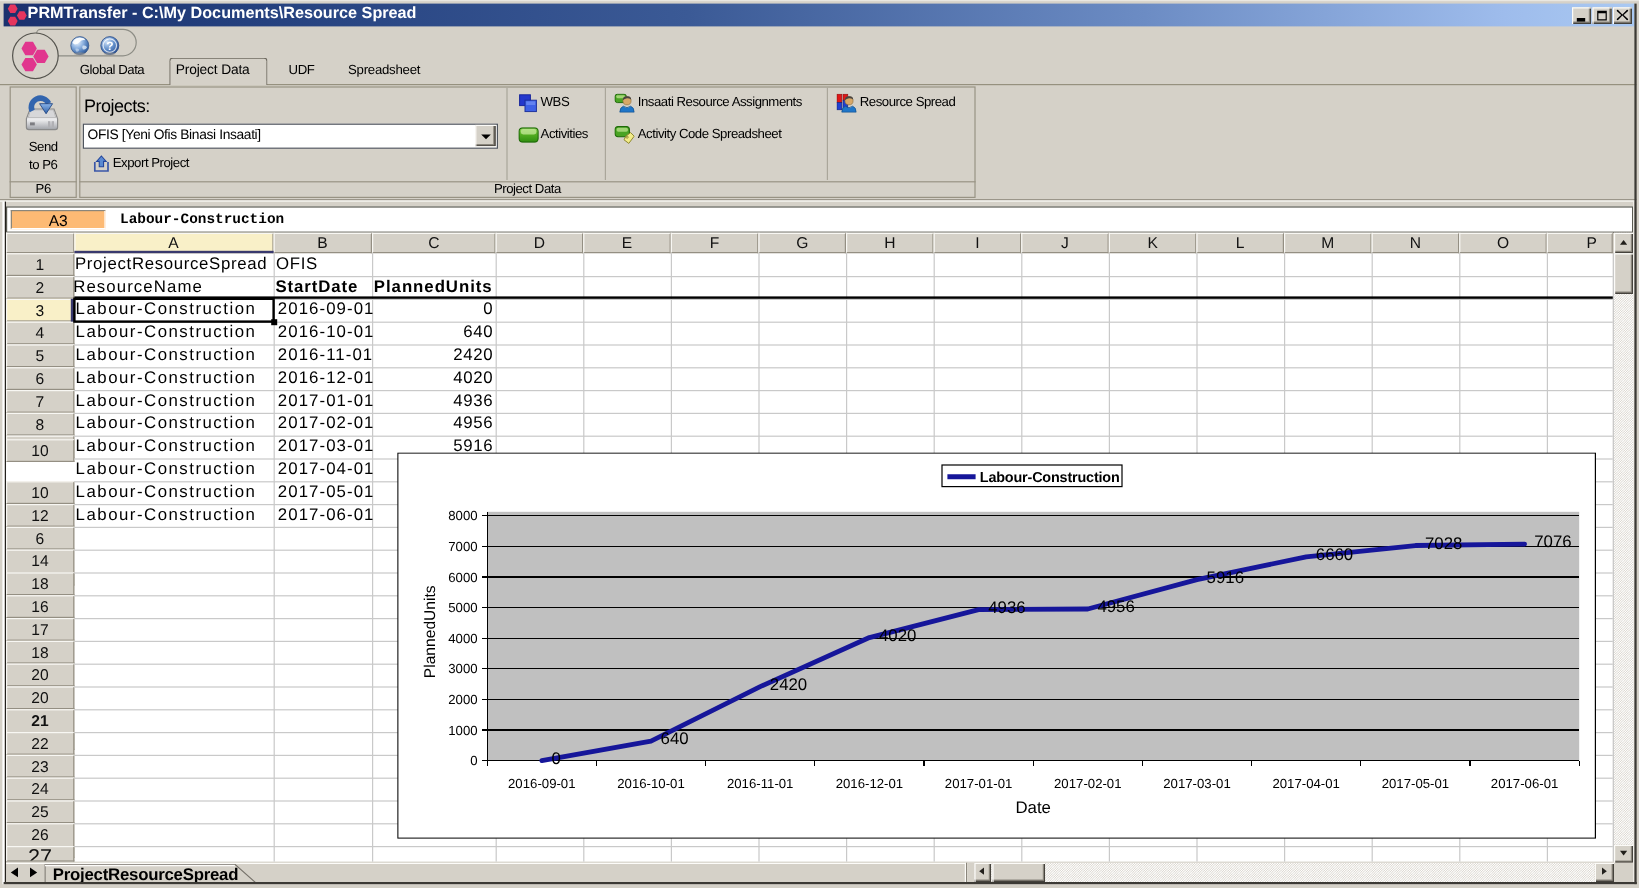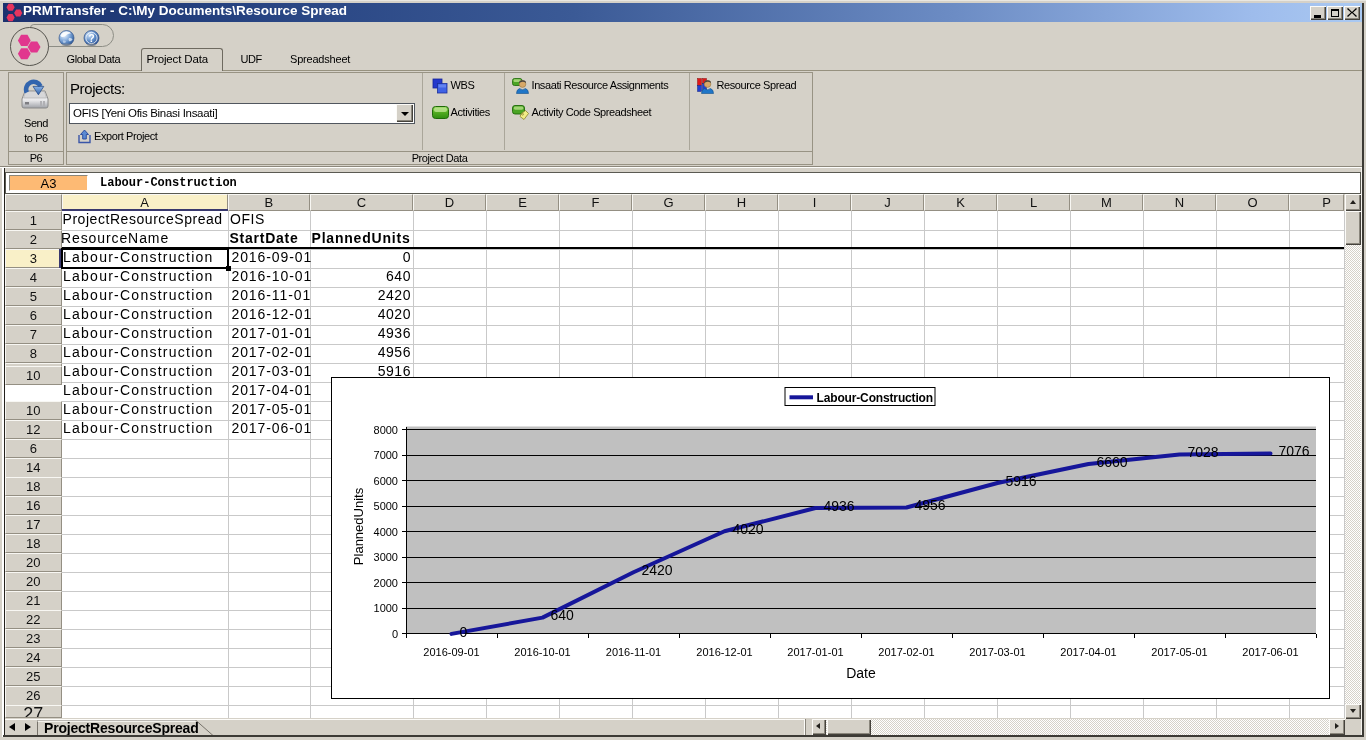--- a/index.html
+++ b/index.html
@@ -193,21 +193,21 @@
 <div class="a hcell" style="left:5px;top:401px;width:56.5px;height:19px;font-size:13px;line-height:17px;overflow:hidden;">10</div>
 <div class="a hcell" style="left:5px;top:420px;width:56.5px;height:19px;font-size:13px;line-height:17px;overflow:hidden;">12</div>
 <div class="a hcell" style="left:5px;top:439px;width:56.5px;height:19px;font-size:13px;line-height:17px;overflow:hidden;">6</div>
 <div class="a hcell" style="left:5px;top:458px;width:56.5px;height:30px;font-size:13px;line-height:17px;overflow:hidden;">14</div>
 <div class="a hcell" style="left:5px;top:477px;width:56.5px;height:19px;font-size:13px;line-height:17px;overflow:hidden;">18</div>
 <div class="a hcell" style="left:5px;top:496px;width:56.5px;height:19px;font-size:13px;line-height:17px;overflow:hidden;">16</div>
 <div class="a hcell" style="left:5px;top:515px;width:56.5px;height:19px;font-size:13px;line-height:17px;overflow:hidden;">17</div>
 <div class="a hcell" style="left:5px;top:534px;width:56.5px;height:19px;font-size:13px;line-height:17px;overflow:hidden;">18</div>
 <div class="a hcell" style="left:5px;top:553px;width:56.5px;height:19px;font-size:13px;line-height:17px;overflow:hidden;">20</div>
 <div class="a hcell" style="left:5px;top:572px;width:56.5px;height:19px;font-size:13px;line-height:17px;overflow:hidden;">20</div>
-<div class="a hcell" style="left:5px;top:591px;width:56.5px;height:34px;font-size:13px;line-height:17px;overflow:hidden;">21</div>
+<div class="a hcell" style="left:5px;top:591px;width:56.5px;height:34px;font-size:13px;line-height:17px;overflow:hidden;font-weight:bold;">21</div>
 <div class="a hcell" style="left:5px;top:610px;width:56.5px;height:19px;font-size:13px;line-height:17px;overflow:hidden;">22</div>
 <div class="a hcell" style="left:5px;top:629px;width:56.5px;height:19px;font-size:13px;line-height:17px;overflow:hidden;">23</div>
 <div class="a hcell" style="left:5px;top:648px;width:56.5px;height:19px;font-size:13px;line-height:17px;overflow:hidden;">24</div>
 <div class="a hcell" style="left:5px;top:667px;width:56.5px;height:19px;font-size:13px;line-height:17px;overflow:hidden;">25</div>
 <div class="a hcell" style="left:5px;top:686px;width:56.5px;height:29px;font-size:13px;line-height:17px;overflow:hidden;">26</div>
 <div class="a hcell" style="left:5px;top:705px;width:56.5px;height:13px;font-size:18px;line-height:17px;overflow:hidden;">27</div>
 <div class="a" style="left:59px;top:249px;width:2.5px;height:19px;background:#39396e;"></div>
 <div class="a" style="left:227.5px;top:211px;width:1px;height:507px;background:#c9c9c9;"></div>
 <div class="a" style="left:310px;top:211px;width:1px;height:507px;background:#c9c9c9;"></div>
 <div class="a" style="left:413px;top:211px;width:1px;height:507px;background:#c9c9c9;"></div>

